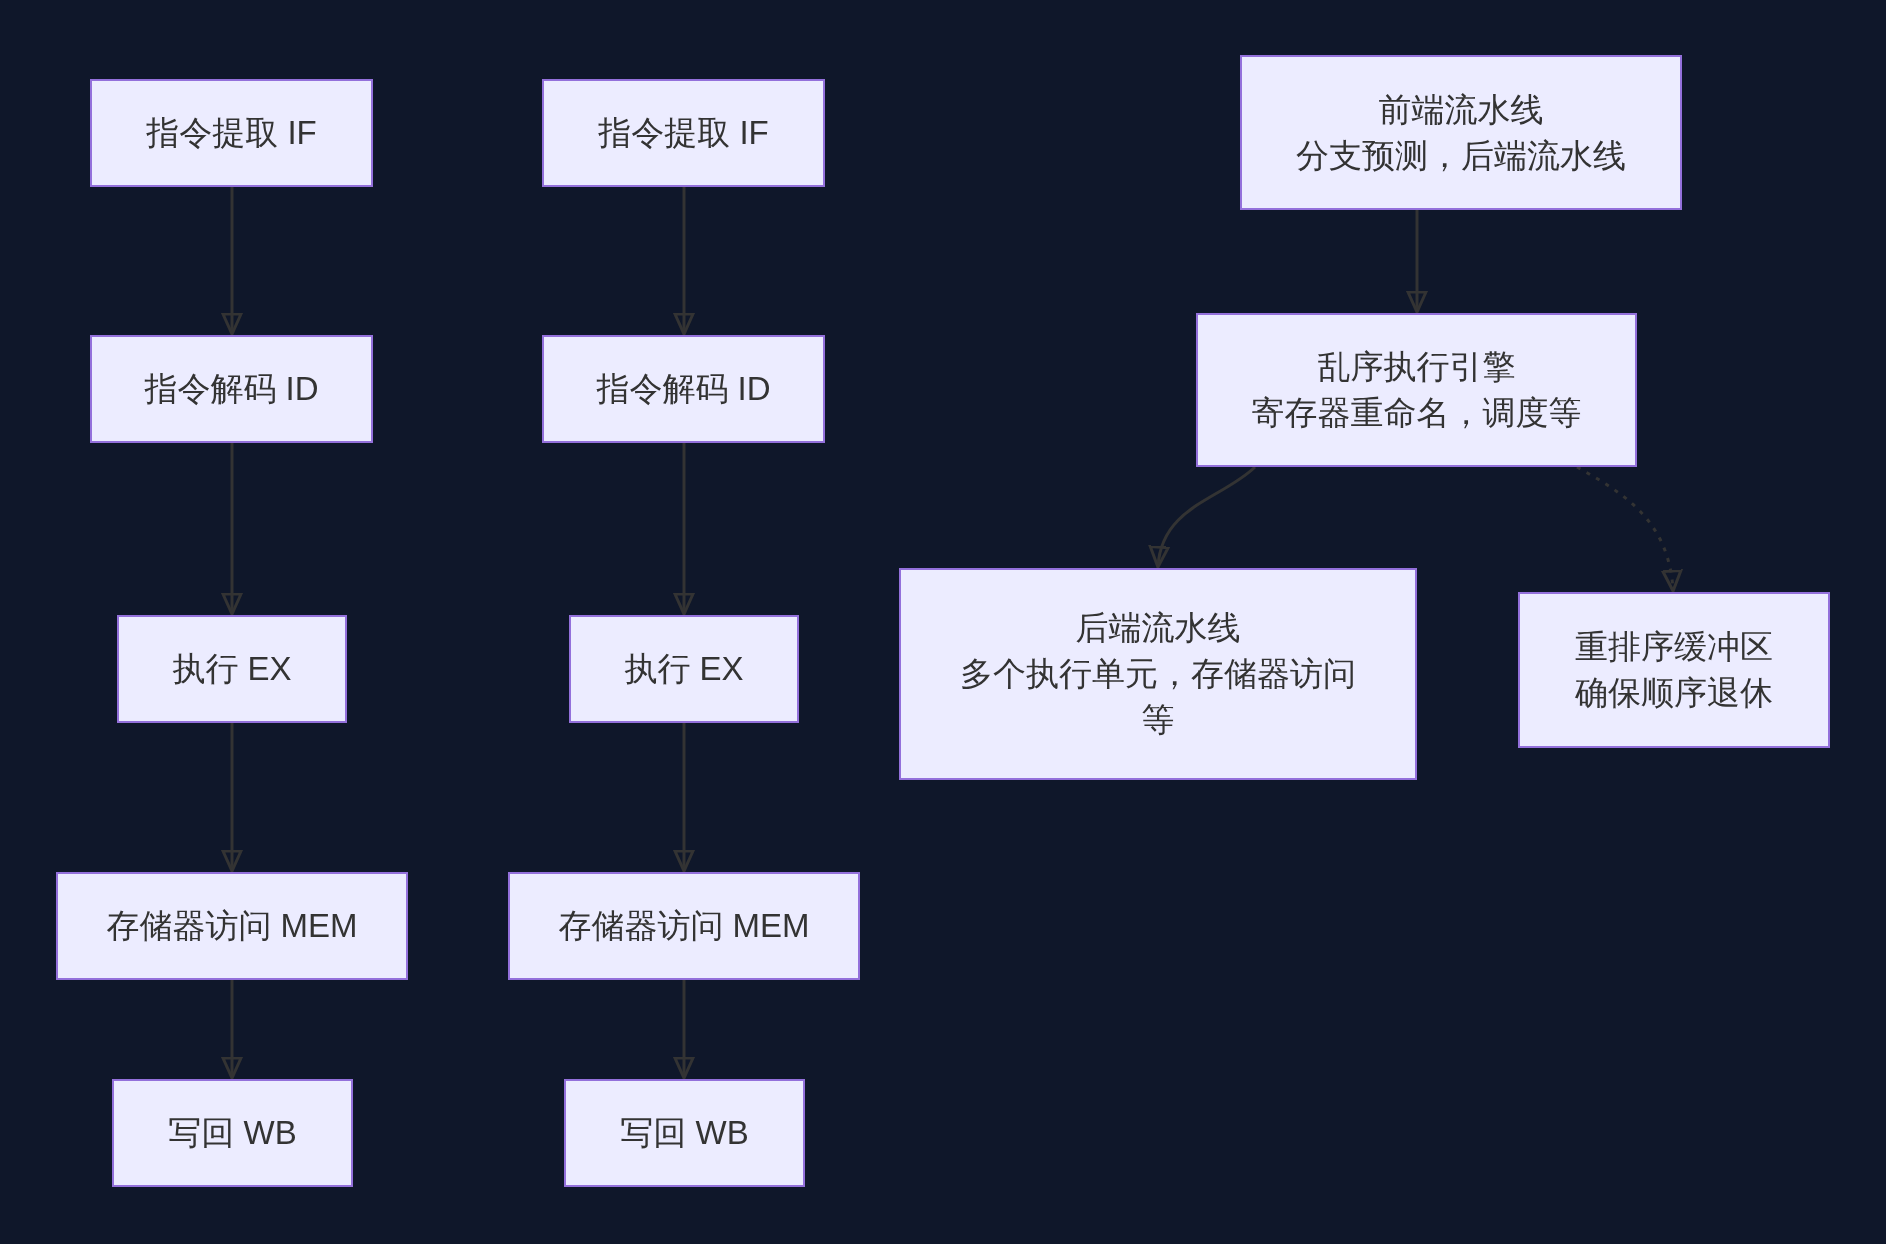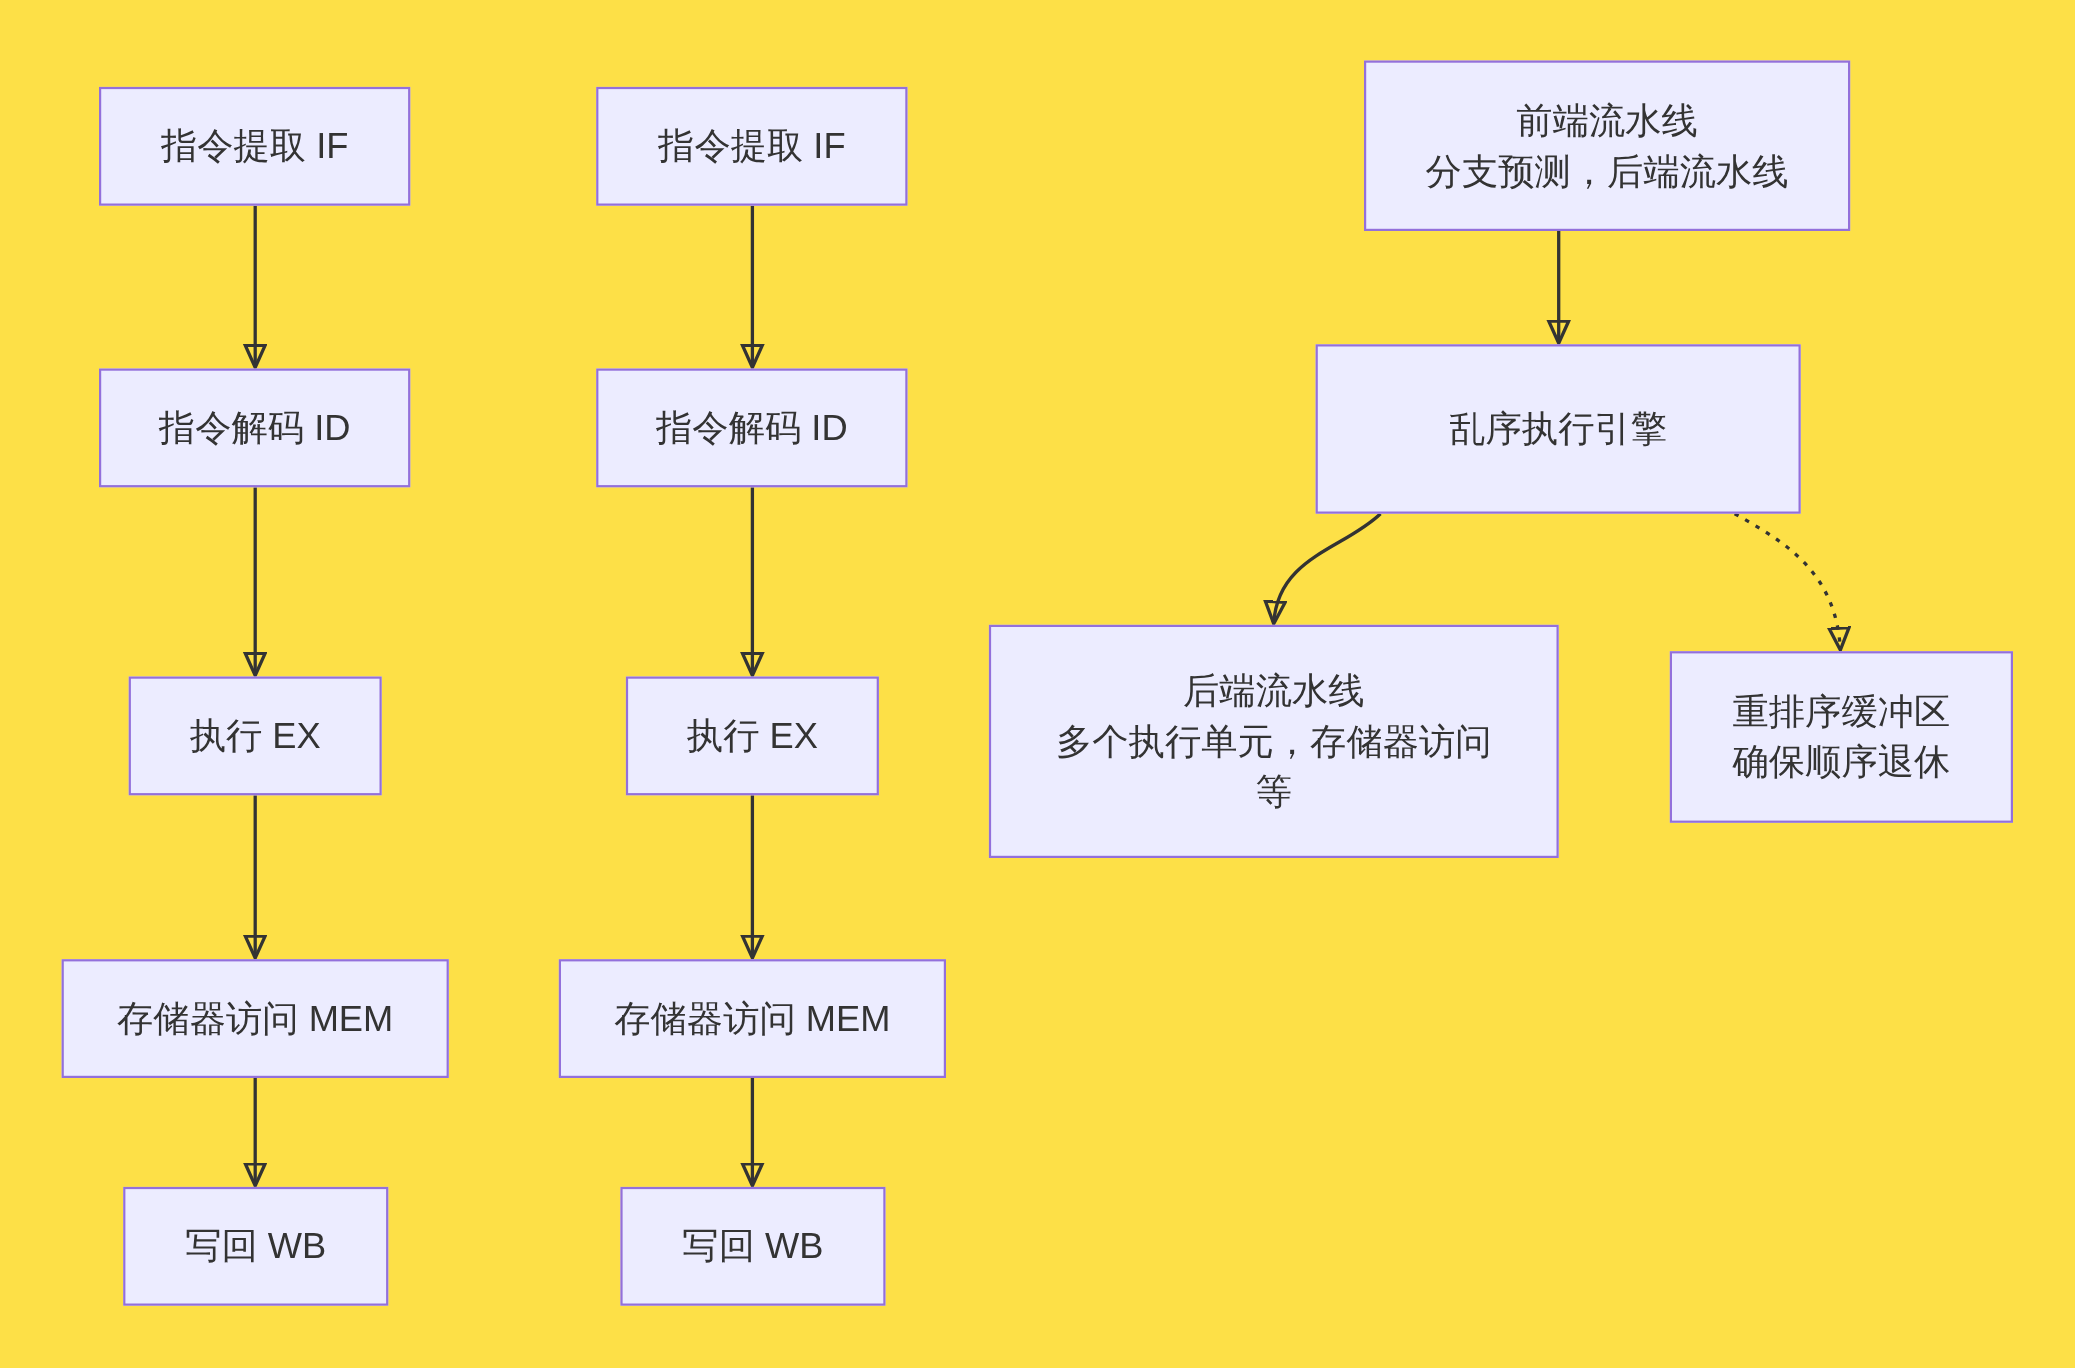--- a/index.html
+++ b/index.html
@@ -1,20 +1,20 @@
 <!DOCTYPE html>
 <html><head>
 <meta charset="utf-8">
 <style>
   html, body { margin: 0; padding: 0; background: #ffffff; }
   .canvas {
     position: relative;
     width: 1886px;
     height: 1244px;
-    background: #fde047;
+    background: #0f172a;
     overflow: hidden;
     font-family: "Liberation Sans", "DejaVu Sans", sans-serif;
   }
   .edges {
     position: absolute;
     left: 0; top: 0;
     width: 1886px; height: 1244px;
   }
   .edges path {
     stroke: #333333;
@@ -96,20 +96,21 @@
   <div class="node" style="left:564px;top:1079px;width:241px;height:108px;">
     <span class="line">写回 WB</span>
   </div>
 
   <div class="node" style="left:1196px;top:55px;width:442px;height:155px;margin-left:44px;">
     <span class="line">前端流水线</span>
     <span class="line">分支预测，后端流水线</span>
   </div>
   <div class="node" style="left:1196px;top:313px;width:441px;height:154px;">
     <span class="line">乱序执行引擎</span>
+    <span class="line">寄存器重命名，调度等</span>
   </div>
   <div class="node" style="left:1518px;top:592px;width:312px;height:156px;">
     <span class="line">重排序缓冲区</span>
     <span class="line">确保顺序退休</span>
   </div>
   <div class="node" style="left:899px;top:568px;width:518px;height:212px;">
     <span class="line">后端流水线</span>
     <span class="line">多个执行单元，存储器访问</span>
     <span class="line">等</span>
   </div>

